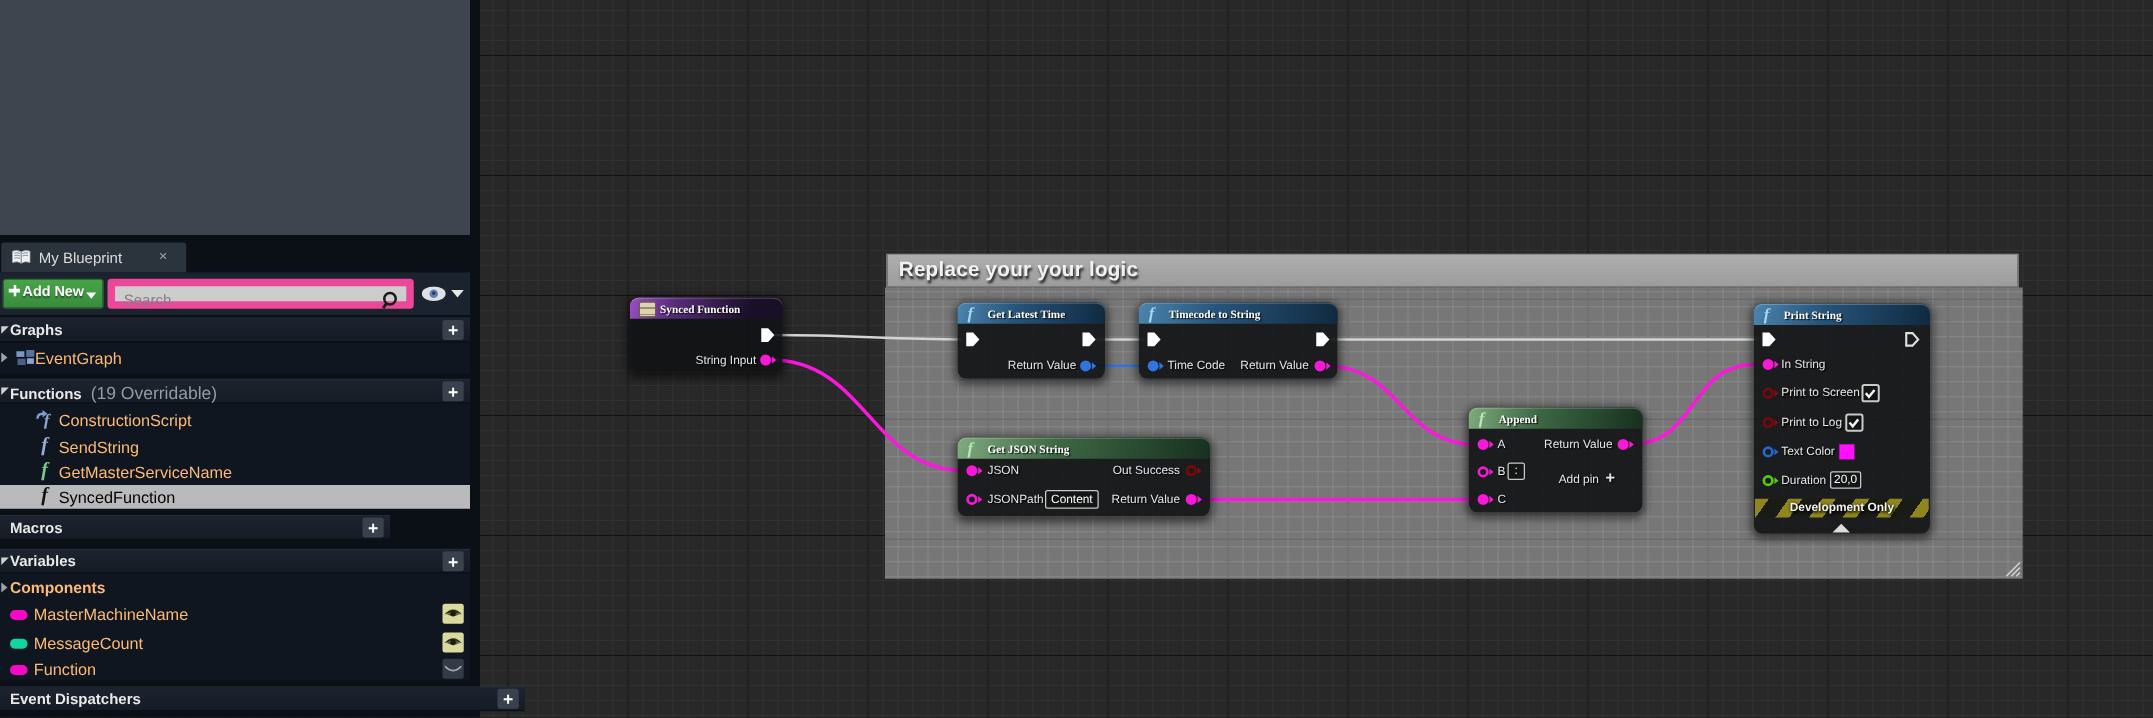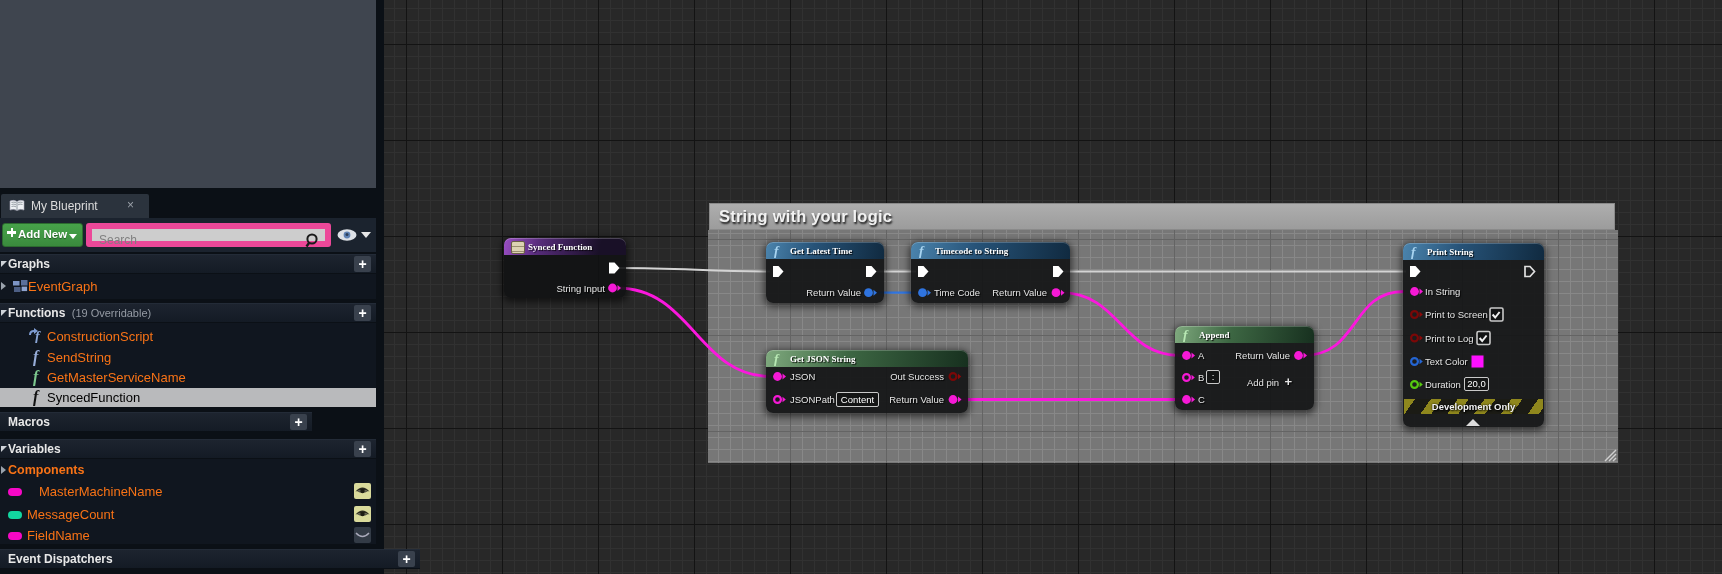--- a/index.html
+++ b/index.html
@@ -52,44 +52,44 @@
   #toolbar{position:absolute;left:0;top:218px;width:376px;height:34px;background:#1b232e;}
   #addnew{position:absolute;left:2px;top:5px;width:81px;height:24px;background:linear-gradient(to bottom,#47a34a,#3a8b3d);
     border-radius:3px;border:1px solid #2c6b2f;box-sizing:border-box;}
   #addnew .t{position:absolute;left:15px;top:4px;font-size:11.5px;color:#fff;font-weight:bold;text-shadow:0 1px 1px rgba(0,0,0,0.4);}
   #search{position:absolute;left:86px;top:5px;width:245px;height:24px;background:#cdcdcd;border-radius:3px;
     border:6px solid #ec4899;box-sizing:border-box;}
   #search .t{position:absolute;left:7px;top:4px;font-size:12px;color:#808080;}
   .sech{position:relative;background:linear-gradient(to bottom,#1d242f,#141b25);border-top:1px solid #232b37;
     border-bottom:1px solid #0b1016;height:18px;padding-top:0px;}
   .sech .t{position:absolute;left:8px;top:2px;font-weight:bold;font-size:12px;color:#e8e8e8;}
-  .sech .sub{font-weight:normal;color:#959ba4;font-size:11px;text-align:right;}
+  .sech .sub{font-weight:normal;color:#959ba4;font-size:14px;text-align:right;}
   .plus{position:absolute;right:5px;top:1px;width:17px;height:16px;background:#39414d;border-radius:2px;
     color:#fff;font-weight:bold;font-size:14px;text-align:center;line-height:16px;}
   .row{position:relative;height:21px;}
-  .row .t{position:absolute;left:47px;top:3px;font-size:13px;color:#f97316;}
+  .row .t{position:absolute;left:47px;top:3px;font-size:13px;color:#fdba74;}
   .hl{background:#b9babc;}
   .hl .t{color:#000;}
   .pill{position:absolute;left:8px;top:7px;width:14px;height:8px;border-radius:4px;}
   .eyebtn{position:absolute;right:5px;top:2px;width:17px;height:16px;border-radius:2px;}
   
   #wires{position:absolute;inset:0;z-index:2;}
   #pins{position:absolute;inset:0;z-index:4;}
   .nlayer{position:absolute;inset:0;z-index:3;}
   #comment{z-index:1;}
   #panel{z-index:10;}
 </style>
 </head>
 <body>
 <div id="stage">
   <div id="grid"></div>
   <div id="comment">
     <div class="cbody"></div>
     <div class="ctitle">
-        <span>String with your logic</span>
+        <span>Replace your your logic</span>
       </div>
   </div>
   <svg id="wires" width="1722" height="574">
     <g fill="none" stroke="#d4d4d4" stroke-width="2">
       <path d="M619,268 C680,268 712,271.5 770,271.5"></path>
       <path d="M877,271.5 L916,271.5"></path>
       <path d="M1064,271.5 L1406,271.5"></path>
     </g>
     <path d="M874,292.7 L915,292.7" fill="none" stroke="#2f74e0" stroke-width="2.2"></path>
     <g fill="none" stroke="#fb17dd" stroke-width="2.8">
@@ -335,21 +335,21 @@
       <span style="position:absolute;left:1px;top:6px;width:0;height:0;border-top:6px solid #cfd3d8;border-right:6px solid transparent;"></span>
       <span class="t">Variables</span>
         <span class="plus">+</span>
     </div>
     <div class="row" style="position:absolute;left:0;top:460px;width:376px;">
       <span style="position:absolute;left:1px;top:6px;width:0;height:0;border-left:5px solid #9aa2ac;border-top:4px solid transparent;border-bottom:4px solid transparent;"></span>
       <span class="t" style="left:8px;font-weight:bold;font-size:12.5px;">Components</span>
     </div>
     <div class="row" style="position:absolute;left:0;top:481px;width:376px;">
       <span class="pill" style="background:#f708c6;"></span>
-      <span class="t" style="left:39px;text-align:right;">MasterMachineName</span>
+      <span class="t" style="left:27px;text-align:right;">MasterMachineName</span>
       <span class="eyebtn" style="background:#d9da9b;">
         <svg width="15" height="12" viewBox="0 0 15 12" style="position:absolute;left:1px;top:2px;">
           <path d="M0.5,6.5 Q7.5,-1.5 14.5,6.5 Q7.5,3.5 0.5,6.5 Z" fill="#2b2b20"></path>
           <path d="M2,6.2 Q7.5,3.8 13,6.2 Q7.5,9.5 2,6.2 Z" fill="#56564a"></path>
           <circle cx="7.5" cy="6" r="2.2" fill="#1c1c14"></circle>
         </svg>
       </span>
     </div>
     <div class="row" style="position:absolute;left:0;top:504px;width:376px;">
       <span class="pill" style="background:#12d6a0;"></span>
@@ -357,21 +357,21 @@
       <span class="eyebtn" style="background:#d9da9b;">
         <svg width="15" height="12" viewBox="0 0 15 12" style="position:absolute;left:1px;top:2px;">
           <path d="M0.5,6.5 Q7.5,-1.5 14.5,6.5 Q7.5,3.5 0.5,6.5 Z" fill="#2b2b20"></path>
           <path d="M2,6.2 Q7.5,3.8 13,6.2 Q7.5,9.5 2,6.2 Z" fill="#56564a"></path>
           <circle cx="7.5" cy="6" r="2.2" fill="#1c1c14"></circle>
         </svg>
       </span>
     </div>
     <div class="row" style="position:absolute;left:0;top:525px;width:376px;">
       <span class="pill" style="background:#f708c6;"></span>
-      <span class="t" style="left:27px;">FieldName</span>
+      <span class="t" style="left:27px;">Function</span>
       <span class="eyebtn" style="background:#333b46;">
         <svg width="15" height="12" viewBox="0 0 15 12" style="position:absolute;left:1px;top:2px;">
           <path d="M1,4 Q7.5,11 14,4" fill="none" stroke="#aab" stroke-width="1.4"></path>
         </svg>
       </span>
     </div>
     <div class="sech" style="position:absolute;left:0;top:549px;width:420px;">
       <span class="t">Event Dispatchers</span>
         <span class="plus">+</span>
     </div>

